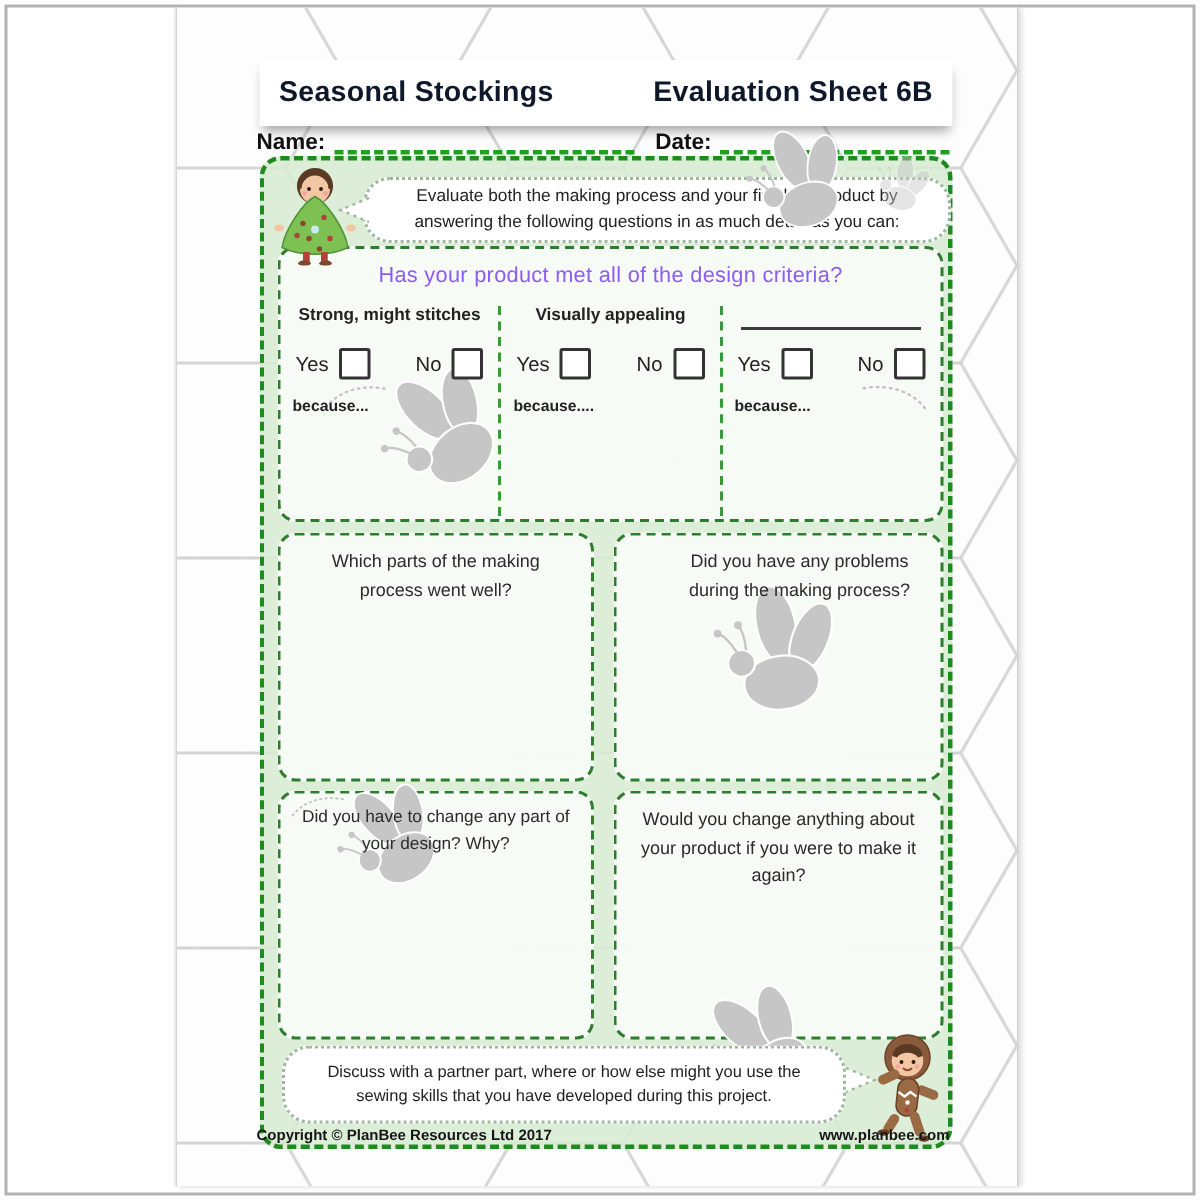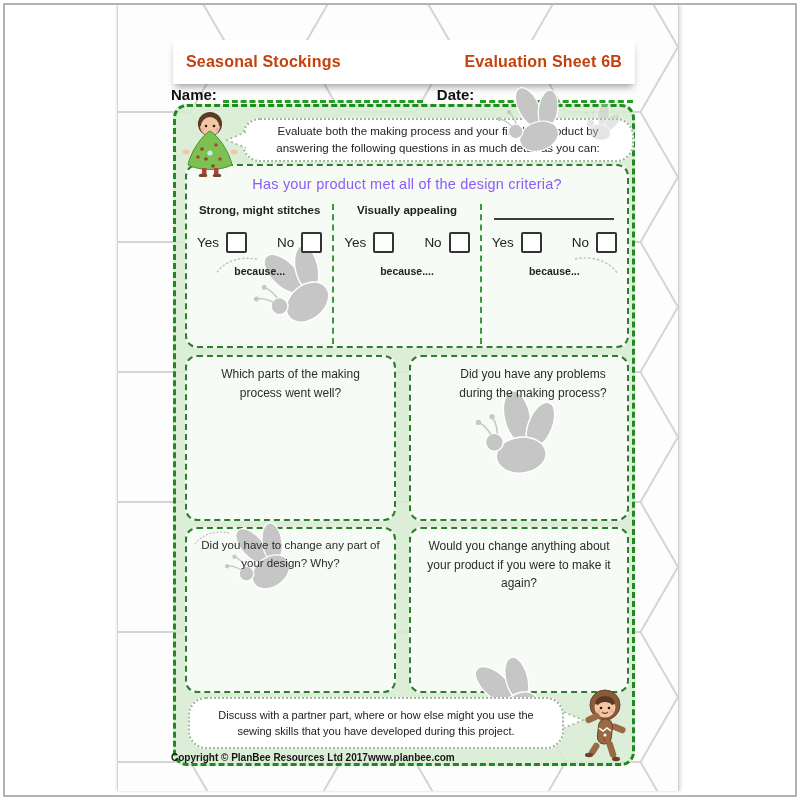--- a/index.html
+++ b/index.html
@@ -9,21 +9,21 @@
   
   .paper { position:absolute; left:112px; top:0; width:562px; height:786px; background:#fdfdfd;
            border-left:1px solid #d6d6d6; border-right:1px solid #cfcfcf;
            box-shadow:2px 0 3px rgba(0,0,0,.12), -1px 0 2px rgba(0,0,0,.08); }
   .hexbg { position:absolute; inset:0; z-index:0; pointer-events:none; }
 
   
   .header-bar { position:absolute; left:55px; top:35px; width:462px; height:44px; background:#fff;
                 box-shadow:0 5px 7px -2px rgba(0,0,0,.35); display:flex; align-items:center;
                 justify-content:space-between; padding:0 13px; z-index:2; }
-  .header-bar .ttl { font-size:16px; font-weight:bold; color:#c2410c; letter-spacing:.2px; }
+  .header-bar .ttl { font-size:19px; font-weight:bold; color:#0f172a; letter-spacing:.2px; }
 
   
   .namedate { position:absolute; left:53px; right:45px; top:81px; display:flex; align-items:flex-end; z-index:2; }
   .nd-label { font-size:15px; font-weight:bold; color:#111; margin-right:6px; }
   .nd-line { border-bottom:3px dashed #1fa11f; height:16px; }
   .nd-line.name { width:200px; margin-right:14px; }
   .nd-line.date { flex:1; }
 
   
   .green-box { position:absolute; left:55px; top:99px; width:462px; height:662px;
@@ -45,37 +45,37 @@
   .crit-title { position:relative; z-index:4; text-align:center; font-size:14.5px; color:#8b5cf6; padding-top:10px; letter-spacing:.2px; }
   .cols { display:flex; margin-top:12px; height:140px; }
   .col { flex:1; padding:0 8px; position:relative; }
   .col + .col { border-left:2px dashed #3a9a3a; }
   .col-label { position:relative; z-index:4; font-size:11.5px; font-weight:bold; color:#222; text-align:center; height:16px; }
   .col-label.blank { border-bottom:2px solid #3c3c3c; width:120px; margin:0 auto; }
   .yn-row { position:relative; z-index:4; display:flex; justify-content:center; gap:30px; margin-top:12px; align-items:center; }
   .yn-pair { display:flex; align-items:center; gap:7px; }
   .yn-label { font-size:13.5px; color:#222; }
   .checkbox { width:21px; height:21px; border:2px solid #333; border-radius:2px; background:#fff; display:inline-block; }
-  .because { position:relative; z-index:4; font-size:10.5px; font-weight:bold; color:#222; margin-top:12px;text-align:center; }
+  .because { position:relative; z-index:4; font-size:10.5px; font-weight:bold; color:#222; margin-top:12px; }
 
   .p-midleft  { left:9px;  top:248px; width:211px; height:166px; }
   .p-midright { left:233px; top:248px; width:220px; height:166px;padding-left:28px; }
   .p-botleft  { left:9px;  top:420px; width:211px; height:166px; }
   .p-botright { left:233px; top:420px; width:220px; height:166px; }
   .answer-area { position:absolute; inset:40px 4px 4px 4px; }
 
   
   .bee { position:absolute; z-index:3; pointer-events:none; }
   .bee.front { z-index:5; }
   .trail { position:absolute; z-index:3; pointer-events:none; }
   .kid { position:absolute; z-index:5; pointer-events:none; }
 
   
   .footer { position:absolute; left:53px; right:45px; top:747px; display:flex;
-            z-index:2; font-size:10px; font-weight:bold; color:#151515; }
+            justify-content:space-between; z-index:2; font-size:10px; font-weight:bold; color:#151515; }
 </style>
 </head>
 <body>
 
 <svg width="0" height="0" style="position:absolute">
   <defs>
     <symbol id="bee" viewBox="0 0 100 100">
       <g fill="#c6c6c6" stroke="#ffffff" stroke-width="1.5">
         <ellipse cx="44" cy="34" rx="13" ry="26" transform="rotate(-18 44 34)"></ellipse>
         <ellipse cx="68" cy="40" rx="12" ry="24" transform="rotate(16 68 40)"></ellipse>

